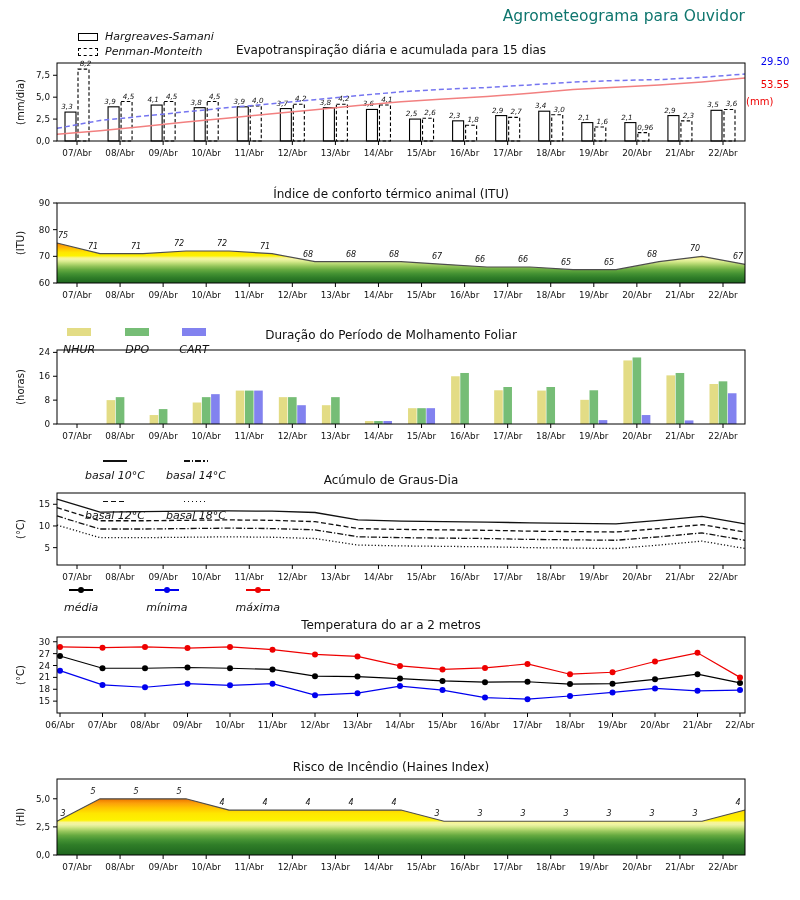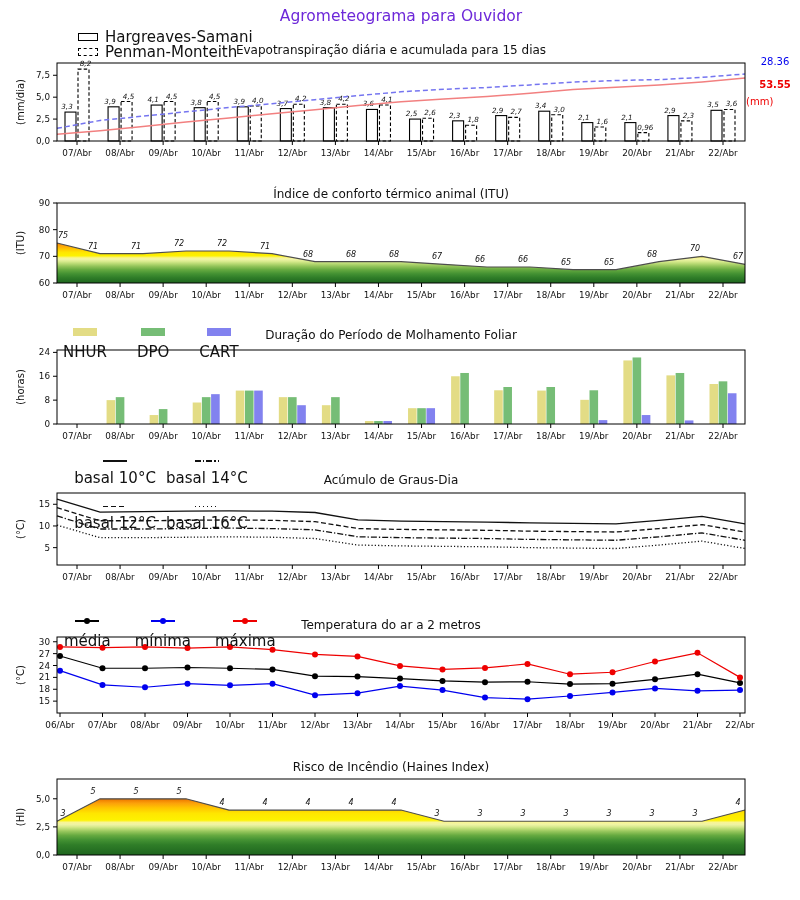--- a/index.html
+++ b/index.html
@@ -1,26 +1,26 @@
 <!DOCTYPE html>
 <html><head>
 <meta charset="utf-8">
 <style>
   html,body{margin:0;padding:0;background:#fff;}
   .page{position:relative;width:800px;height:900px;background:#fff;
         font-family:"DejaVu Sans",sans-serif;color:#111;overflow:hidden;}
-  .main-title{position:absolute;left:57px;width:688px;top:7px;text-align:center;
-        font-size:15.5px;color:#6d28d9;}
+  .main-title{position:absolute;left:57px;width:688px;top:7px;text-align:right;
+        font-size:15.5px;color:#0f766e;}
   .panel-title{position:absolute;left:47px;width:688px;text-align:center;
         font-size:12px;color:#111;}
   svg{position:absolute;left:0;top:0;}
   svg text{font-family:"DejaVu Sans",sans-serif;fill:#111;}
   .ylabel{position:absolute;font-size:10px;transform:translate(-50%,-50%) rotate(-90deg);
         white-space:nowrap;}
-  .legend{position:absolute;font-size:15px;}
+  .legend{position:absolute;font-size:11px;font-style:italic;}
   .legend .row{display:flex;align-items:center;gap:7px;height:15px;}
   .legend .item{display:flex;align-items:center;gap:7px;flex-direction:column;}
   .swatch-box{width:20px;height:8px;border:1.2px solid #000;box-sizing:border-box;background:#fff;}
   .swatch-box.dashed{border-style:dashed;}
   .swatch-fill{width:24px;height:8px;}
   .swatch-line{width:24px;height:1.6px;background:#111;}
   .swatch-line.dashed{background:repeating-linear-gradient(90deg,#111 0 5px,transparent 5px 8px);}
   .swatch-line.dashdot{background:repeating-linear-gradient(90deg,#111 0 6px,transparent 6px 8px,#111 8px 9.5px,transparent 9.5px 11.5px);}
   .swatch-line.dotted{background:repeating-linear-gradient(90deg,#111 0 1.5px,transparent 1.5px 4px);}
   .swatch-marker{position:relative;width:24px;height:8px;}
@@ -543,22 +543,22 @@
     <div class="row">
       <span class="swatch-box"></span>
       <span>Hargreaves-Samani</span>
     </div>
     <div class="row">
       <span class="swatch-box dashed"></span>
       <span>Penman-Monteith</span>
     </div>
   </div>
 
-  <div class="right-label" style="left: 751px; top: 56px; text-align: center; color: rgb(0, 0, 238);">28.36</div>
-  <div class="right-label" style="left: 751px; top: 79px; text-align: center; color: rgb(238, 0, 0); font-weight: bold;">53.55</div>
+  <div class="right-label" style="left: 751px; top: 56px; text-align: center; color: rgb(0, 0, 238);">29.50</div>
+  <div class="right-label" style="left: 751px; top: 79px; text-align: center; color: rgb(238, 0, 0);">53.55</div>
   <div class="right-label" style="left: 746px; top: 96px; color: rgb(238, 0, 0);">(mm)</div>
 
   <div class="legend" style="left:63px;top:328px;display:flex;gap:30px">
     <div class="item">
       <span class="swatch-fill" style="background: rgb(227, 220, 133);"></span>
       <span>NHUR</span>
     </div>
     <div class="item">
       <span class="swatch-fill" style="background: rgb(118, 189, 118);"></span>
       <span>DPO</span>
@@ -577,25 +577,25 @@
     <div class="item">
       <span class="swatch-line dashdot"></span>
       <span>basal 14°C</span>
     </div>
     <div class="item">
       <span class="swatch-line dashed"></span>
       <span>basal 12°C</span>
     </div>
     <div class="item">
       <span class="swatch-line dotted"></span>
-      <span>basal 16°C</span>
+      <span>basal 18°C</span>
     </div>
   </div>
 
-  <div class="legend" style="left:64px;top:617px;display:flex;gap:24px">
+  <div class="legend" style="left:64px;top:586px;display:flex;gap:48px">
     <div class="item">
       <span class="swatch-marker">
           <span class="ln" style="background: rgb(0, 0, 0);"></span>
           <span class="dot" style="background: rgb(0, 0, 0);"></span>
         </span>
       <span>média</span>
     </div>
     <div class="item">
       <span class="swatch-marker">
           <span class="ln" style="background: rgb(0, 0, 238);"></span>

